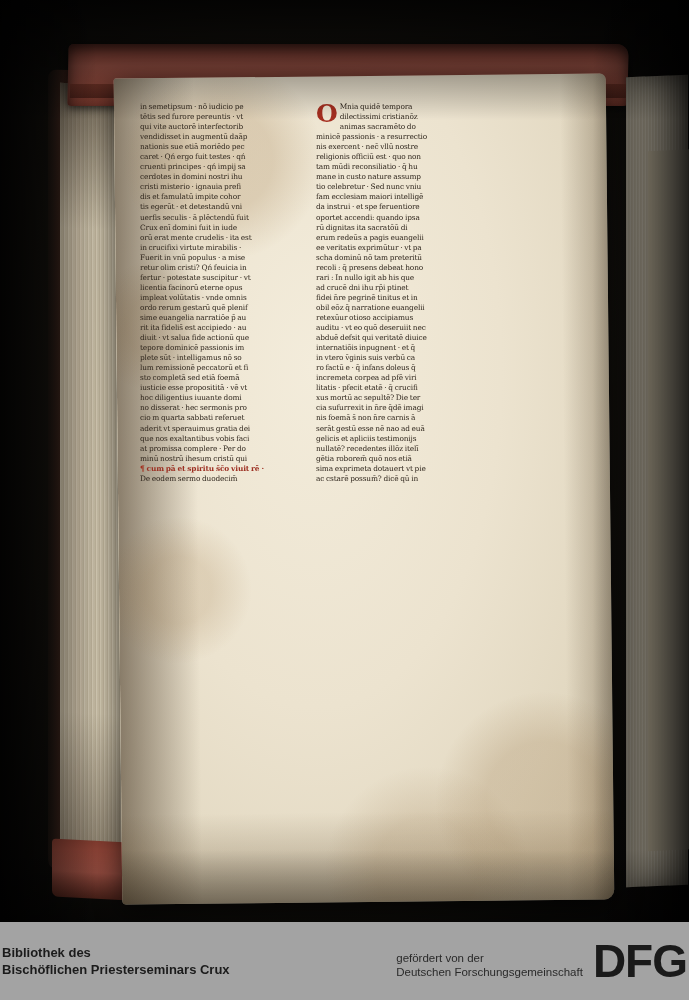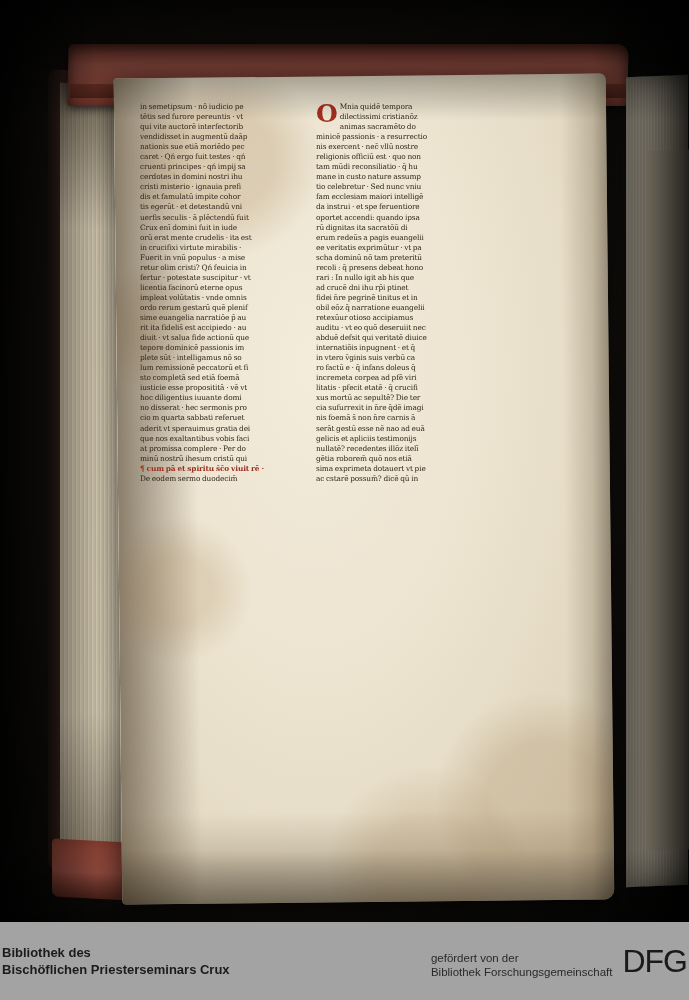--- a/index.html
+++ b/index.html
@@ -257,22 +257,22 @@
   }
   .funder-text {
     font-size: 11.5px;
     line-height: 14px;
     color: #2a2a2a;
     text-align: left;
     font-family: "Liberation Sans", sans-serif;
   }
   .dfg-logo {
     font-family: "Liberation Sans", sans-serif;
-    font-size: 32px;
-    font-weight: normal;
+    font-size: 46px;
+    font-weight: bold;
     letter-spacing: -1px;
     color: #1a1a1a;
     line-height: 36px;
   }
 </style>
 </head>
 <body>
 
 <div id="page">
 
@@ -387,19 +387,19 @@
   <div class="backdrop-vignette"></div>
 
   <div class="footer">
     <div class="footer-left">
       <div>Bibliothek des</div>
       <div>Bischöflichen Priesterseminars Crux</div>
     </div>
     <div class="footer-right">
       <div class="funder-text">
         <div>gefördert von der</div>
-        <div>Bibliothek Forschungsgemeinschaft</div>
+        <div>Deutschen Forschungsgemeinschaft</div>
       </div>
       <div class="dfg-logo">DFG</div>
     </div>
   </div>
 
 </div>
 
 </body></html>

